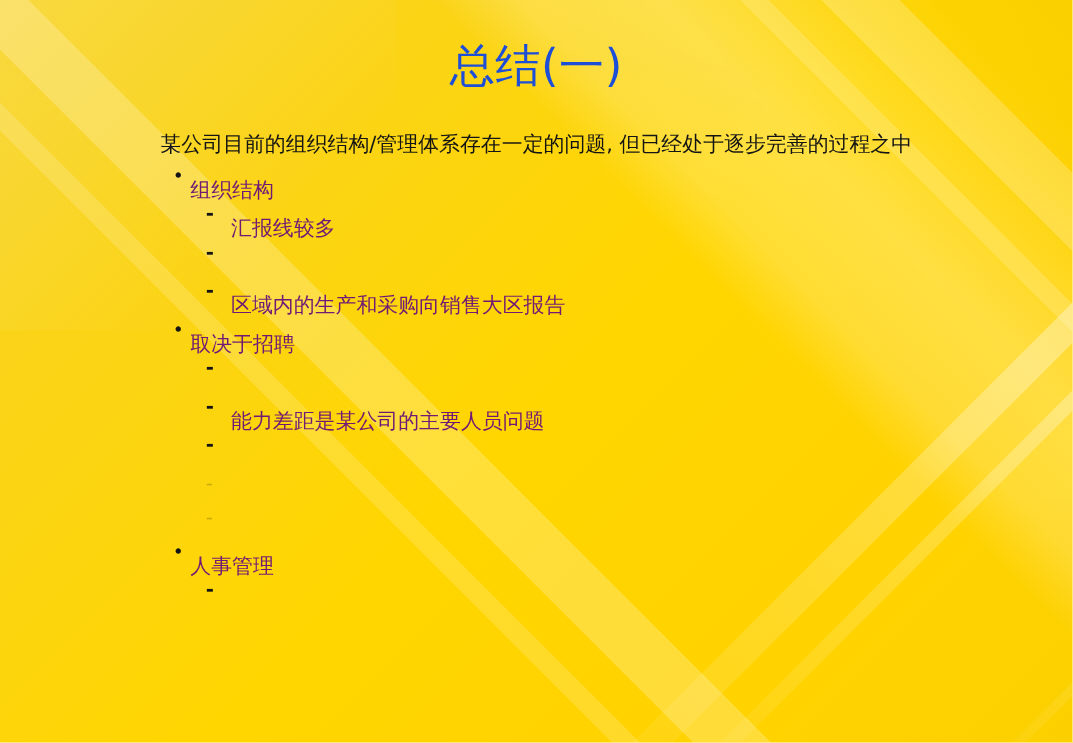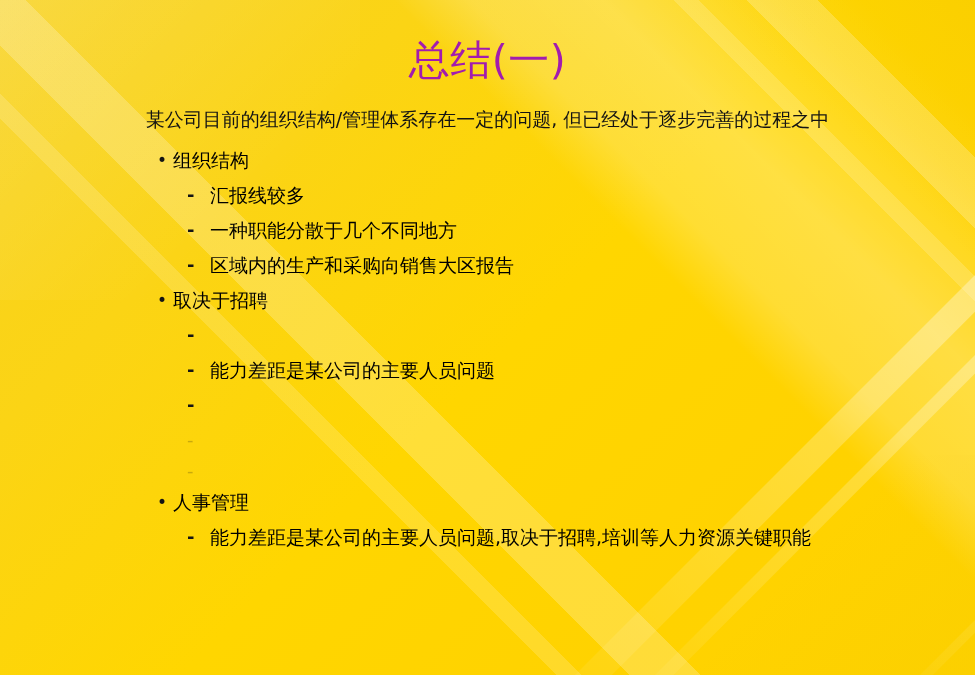--- a/index.html
+++ b/index.html
@@ -130,26 +130,26 @@
   .slide-title {
     position: absolute;
     top: 38px;
     left: 0;
     width: 975px;
     text-align: center;
     font-size: 41px;
     line-height: 1.1;
     font-weight: 400;
     letter-spacing: 0.5px;
-    color: #a21caf;
+    color: #1d4ed8;
   }
 
   .lead {
     position: absolute;
-    top: 108px;
+    top: 120px;
     left: 0;
     width: 975px;
     text-align: center;
     font-size: 19px;
     line-height: 1.25;
     color: #141414;
   }
 
   .body-list {
     position: absolute;
@@ -188,22 +188,23 @@
   }
   .dash.faded {
     color: rgba(20,20,20,0.22);
     font-weight: 400;
   }
 
   .row-text {
     display: inline-block;
     font-size: 19px;
     line-height: 32px;
-    color: #000000;
+    color: #701a75;
     white-space: nowrap;
+    margin-top: 13px;
   }
   .row.level1 .row-text { margin-left: 16px; }
   .row.level2 .row-text { margin-left: 23px; }
 
   
   .row.tight { height: 31px; }
 </style>
 </head>
 <body>
 
@@ -221,26 +222,26 @@
 
   <div class="content">
 
     <div class="slide-title">总结(一)</div>
 
     <div class="lead">某公司目前的组织结构/管理体系存在一定的问题, 但已经处于逐步完善的过程之中</div>
 
     <div class="body-list" id="body-list">
         <div class="row level1"><span class="marker bullet-dot">•</span><span class="row-text">组织结构</span></div>
         <div class="row level2"><span class="marker dash">-</span><span class="row-text">汇报线较多</span></div>
-        <div class="row level2"><span class="marker dash">-</span><span class="row-text">一种职能分散于几个不同地方</span></div>
+        <div class="row level2"><span class="marker dash">-</span></div>
         <div class="row level2"><span class="marker dash">-</span><span class="row-text">区域内的生产和采购向销售大区报告</span></div>
         <div class="row level1"><span class="marker bullet-dot">•</span><span class="row-text">取决于招聘</span></div>
         <div class="row level2"><span class="marker dash">-</span></div>
         <div class="row level2"><span class="marker dash">-</span><span class="row-text">能力差距是某公司的主要人员问题</span></div>
         <div class="row level2"><span class="marker dash">-</span></div>
         <div class="row level2 tight"><span class="marker dash faded">-</span></div>
         <div class="row level2 tight"><span class="marker dash faded">-</span></div>
         <div class="row level1"><span class="marker bullet-dot">•</span><span class="row-text">人事管理</span></div>
-        <div class="row level2"><span class="marker dash">-</span><span class="row-text">能力差距是某公司的主要人员问题,取决于招聘,培训等人力资源关键职能</span></div>
+        <div class="row level2"><span class="marker dash">-</span></div>
       </div>
 
   </div>
 </div>
 
 </body></html>

